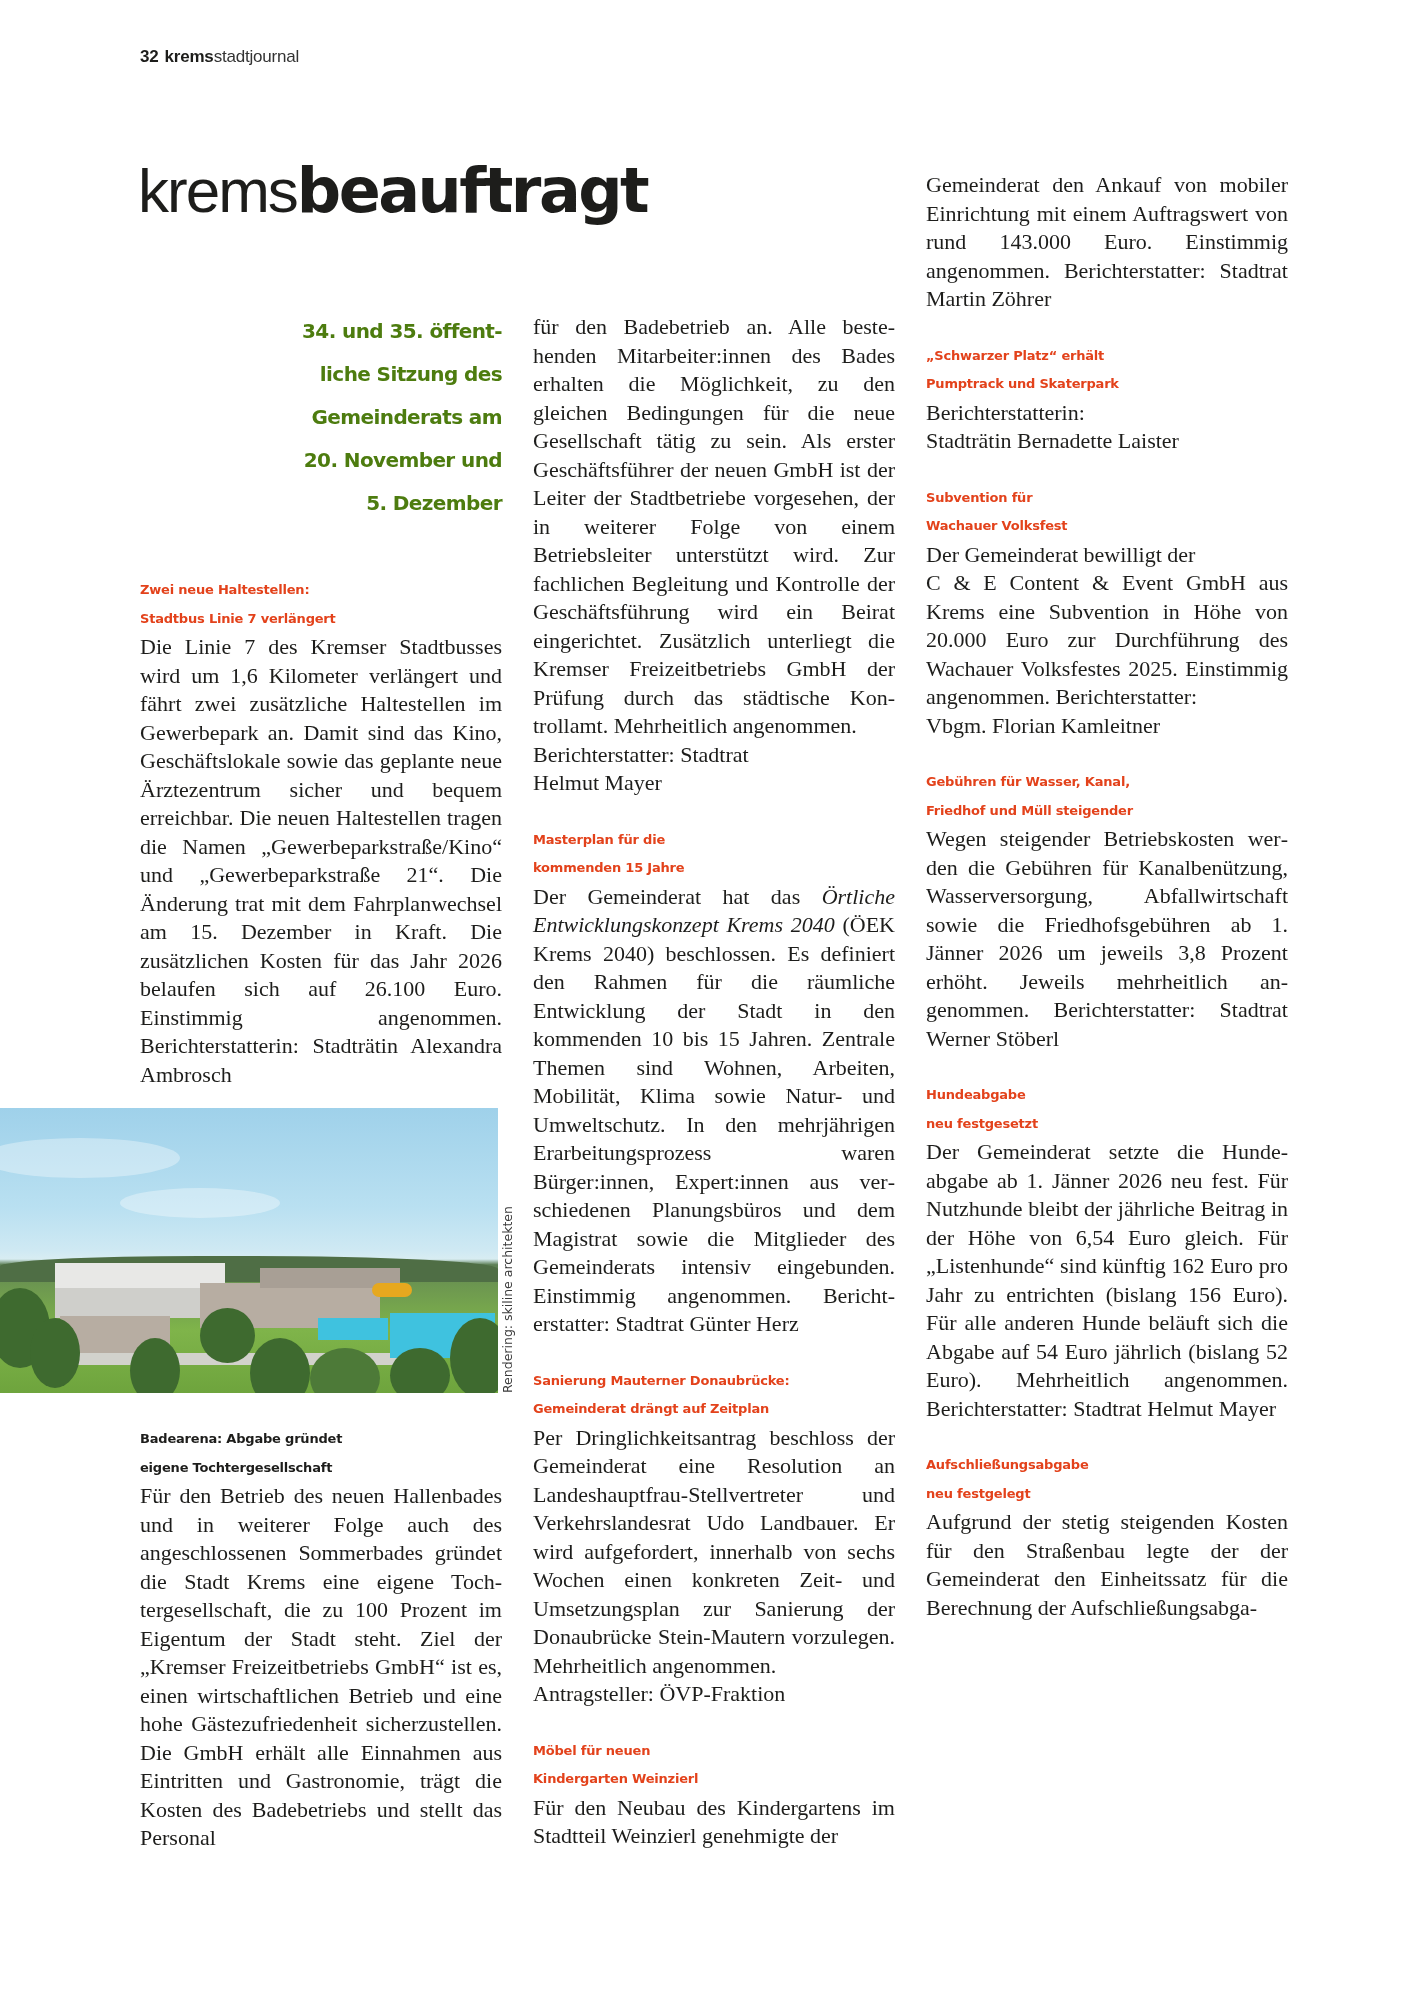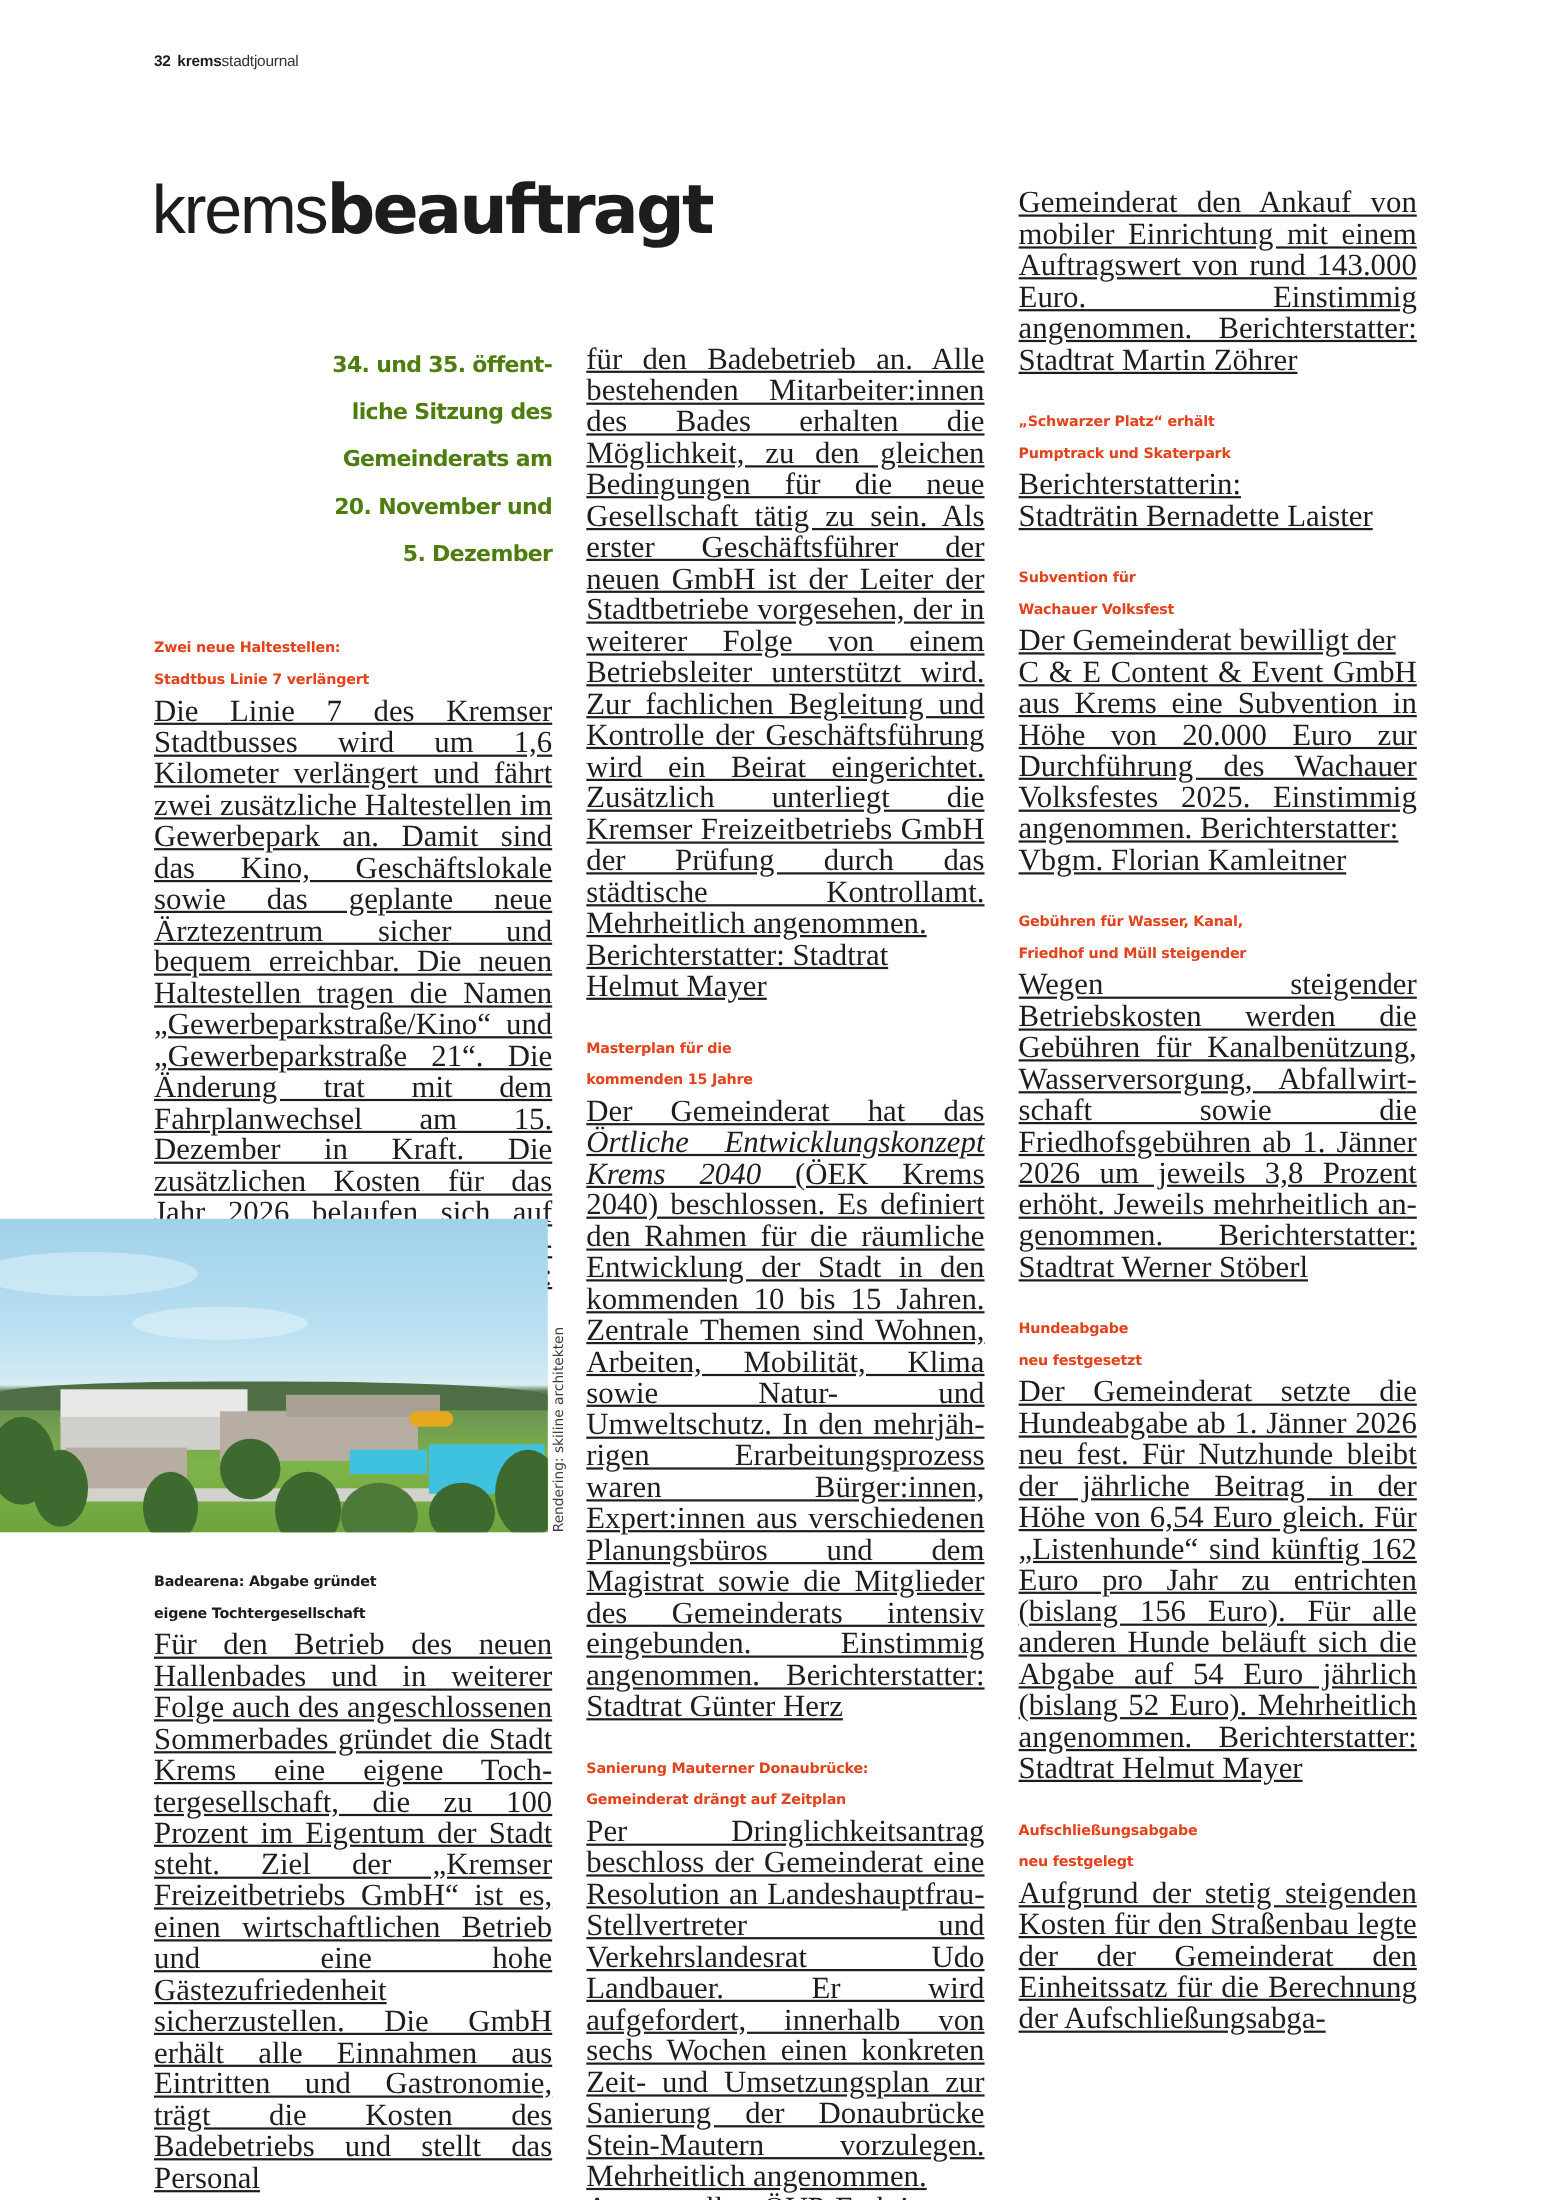--- a/index.html
+++ b/index.html
@@ -1,21 +1,21 @@
 <!DOCTYPE html>
 <html><head>
 <meta charset="utf-8">
 <style>
   * { margin: 0; padding: 0; box-sizing: border-box; }
   html, body { width: 1414px; height: 2000px; background: #ffffff; }
   body { position: relative; overflow: hidden; color: #1d1d1b; }
 
   .running-head {
     position: absolute; left: 140px; top: 47px;
-    font-family: "Liberation Sans", sans-serif; font-size: 14px; color: #1d1d1b;
+    font-family: "Liberation Sans", sans-serif; font-size: 17px; color: #1d1d1b;
     letter-spacing: -0.2px;
   }
   .running-head .pg { font-weight: bold; margin-right: 6px; }
   .running-head .b { font-weight: bold; }
   .running-head .l { font-weight: normal; color: #333; }
 
   .masthead {
     position: absolute; left: 138px; top: 160px;
     font-family: "DejaVu Sans", sans-serif; font-size: 62px; line-height: 1;
     letter-spacing: -2.5px; color: #1d1d1b;
@@ -32,22 +32,22 @@
     font-family: "DejaVu Sans", sans-serif; font-weight: bold;
     font-size: 20px; line-height: 43px; color: #4d7c0f; letter-spacing: -0.6px; text-align: right;
   }
 
   .art-head {
     font-family: "DejaVu Sans", sans-serif; font-weight: bold;
     font-size: 13px; line-height: 28.5px; color: #e3421b; letter-spacing: -0.2px;
   }
   .art-head.dark { color: #1d1d1b; }
   .art-body {
-    font-family: "Liberation Serif", serif; font-size: 28px; line-height: 28.5px;
-    color: #1d1d1b; text-align: justify; hyphens: manual; text-decoration: underline;
+    font-family: "Liberation Serif", serif; font-size: 22px; line-height: 28.5px;
+    color: #1d1d1b; text-align: justify; hyphens: manual;
   }
   .art-body .it { font-style: italic; }
   .gap { height: 28px; }
 
   .photo {
     position: absolute; left: 0; top: 1108px; width: 498px; height: 285px; overflow: hidden;
     background: linear-gradient(180deg, #9fd1ea 0%, #b9e0f1 35%, #cfe9f3 50%, #d8edf2 53%, #5d7f55 55%, #6c9650 62%, #7fb44a 78%, #6ea43d 100%);
   }
   .photo .sky-cloud { position: absolute; border-radius: 50%; background: rgba(255,255,255,0.35); }
   .photo .treeline { position: absolute; left: 0; top: 148px; width: 498px; height: 26px; background: #4f6e45; border-radius: 40% 50% 0 0; }

